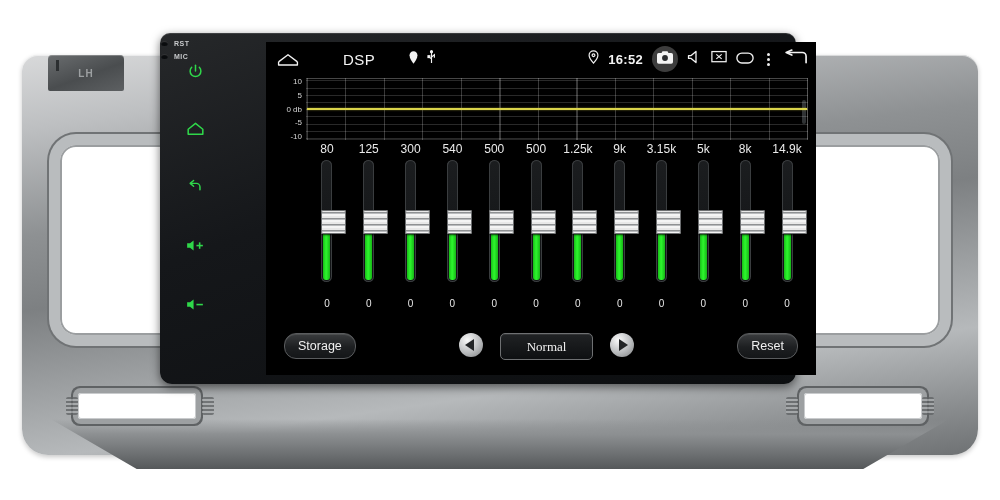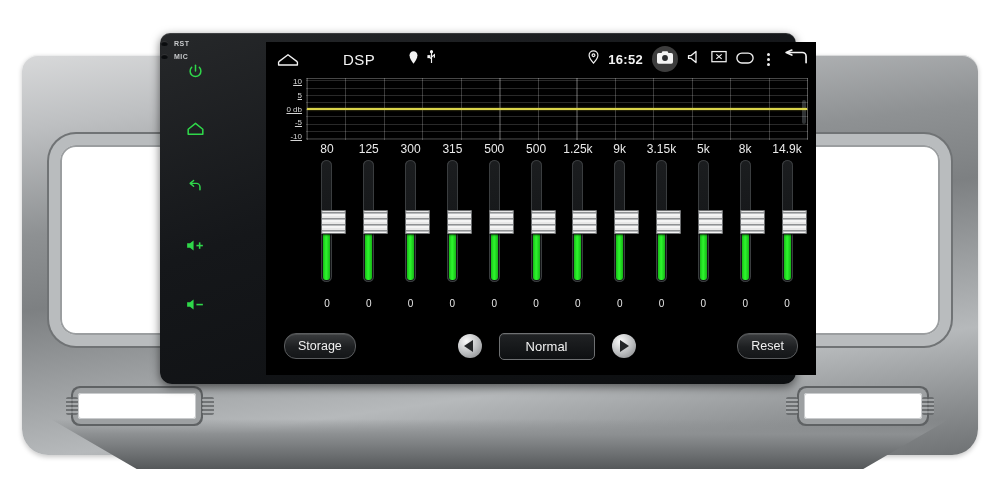--- a/index.html
+++ b/index.html
@@ -143,21 +143,21 @@
   }
   .sb-dots { display: flex; flex-direction: column; gap: 2px; padding: 0 4px; }
   .sb-dots i { width: 3px; height: 3px; background: #eee; border-radius: 50%; display: block; }
 
   
   .graph-wrap { position: absolute; left: 0; top: 34px; width: 100%; height: 66px; }
   .graph-scale {
     position: absolute; left: 0; top: 0; width: 40px; height: 100%;
     display: flex; flex-direction: column; justify-content: space-between;
     align-items: flex-end; padding: 1px 4px 1px 0;
-    font-size: 8px; color: #d6d6d6; text-decoration: underline;
+    font-size: 8px; color: #d6d6d6;
   }
   .graph-plot {
     position: absolute; left: 40px; right: 8px; top: 2px; bottom: 2px;
     background: linear-gradient(180deg, #141414, #0d0d0d);
     background-image:
       repeating-linear-gradient(0deg, rgba(255,255,255,.16) 0 1px, transparent 1px 7.2px),
       repeating-linear-gradient(90deg, rgba(255,255,255,.22) 0 1px, transparent 1px 38.5px);
     border: 1px solid rgba(255,255,255,.14);
   }
   .eq-curve {
@@ -213,21 +213,21 @@
     display: flex; align-items: center; padding: 0 18px;
   }
   .btn-dark {
     background: linear-gradient(180deg, #3a3c3e, #1d1f21 55%, #141618);
     border: 1px solid #5a5c5e; border-radius: 12px;
     color: #f0f0f0; font-size: 12.5px;
     padding: 6px 13px; line-height: 1;
     box-shadow: 0 1px 2px rgba(0,0,0,.7), inset 0 1px 0 rgba(255,255,255,.1);
   }
   .preset-group {
-    margin: 0 auto; display: flex; align-items: center; gap: 17px;
+    margin: 0 auto; display: flex; align-items: flex-start; gap: 17px; font-family: Liberation Serif, serif;
   }
   .round-btn {
     width: 24px; height: 24px; border-radius: 50%;
     background: radial-gradient(circle at 35% 30%, #fafafa, #b9bbbd 55%, #7c7e80 100%);
     display: flex; align-items: center; justify-content: center;
     box-shadow: 0 1px 2px rgba(0,0,0,.75);
   }
   .round-btn .arrow {
     width: 0; height: 0; border-top: 6px solid transparent;
     border-bottom: 6px solid transparent;
@@ -243,20 +243,24 @@
 </style>
 </head>
 <body>
 
 <div id="stage">
 
   <div class="fascia">
     <div class="fascia-body"></div>
     <div class="fascia-skirt"></div>
 
+    <div class="mount-tab lh">
+      <span class="tick"></span>
+      <span>LH</span>
+    </div>
 
     <div class="vent-window left"></div>
     <div class="vent-window right"></div>
 
     <div class="vent-slot left"></div>
     <div class="vent-slot right"></div>
 
     <div class="vent-grill l1"></div>
     <div class="vent-grill r1"></div>
     <div class="vent-grill l2"></div>
@@ -410,21 +414,21 @@
         </div>
         <div class="graph-plot">
           <div class="eq-curve"></div>
         </div>
       </div>
 
       <div class="freq-row" id="freq-row">
           <span>80</span>
           <span>125</span>
           <span>300</span>
-          <span>315</span>
+          <span>540</span>
           <span>500</span>
           <span>500</span>
           <span>1.25k</span>
           <span>9k</span>
           <span>3.15k</span>
           <span>5k</span>
           <span>8k</span>
           <span>14.9k</span>
         </div>
 

